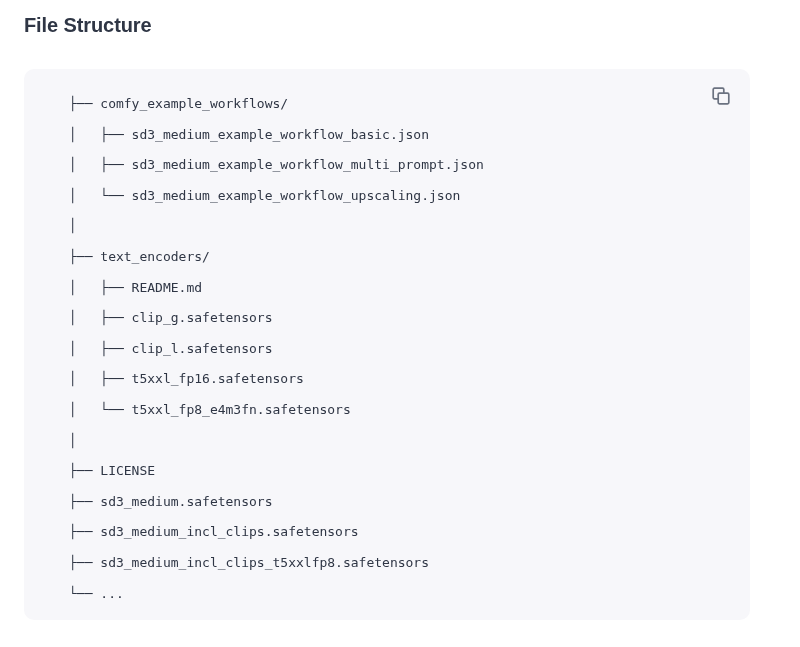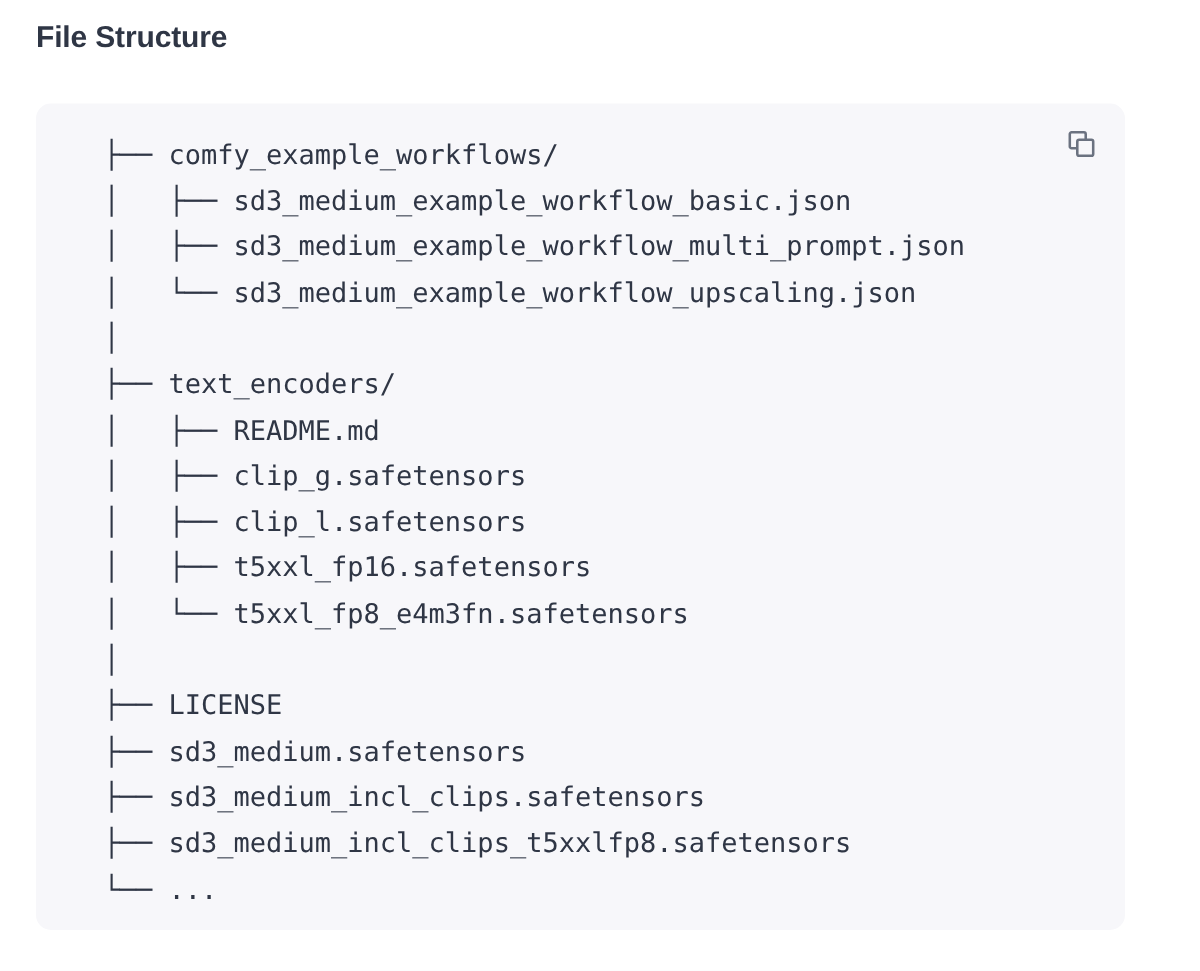--- a/index.html
+++ b/index.html
@@ -65,21 +65,21 @@
     display: block;
   }
 
   .tree-pre {
     position: absolute;
     left: 45px;
     top: 20px;
     margin: 0;
     padding: 0;
     font-family: "DejaVu Sans Mono", "Liberation Mono", monospace;
-    font-size: 18px;
+    font-size: 13px;
     line-height: 30.6px;
     color: #2f3645;
     white-space: pre;
     letter-spacing: 0px;
   }
 </style>
 </head>
 <body>
 
 <div class="page">

